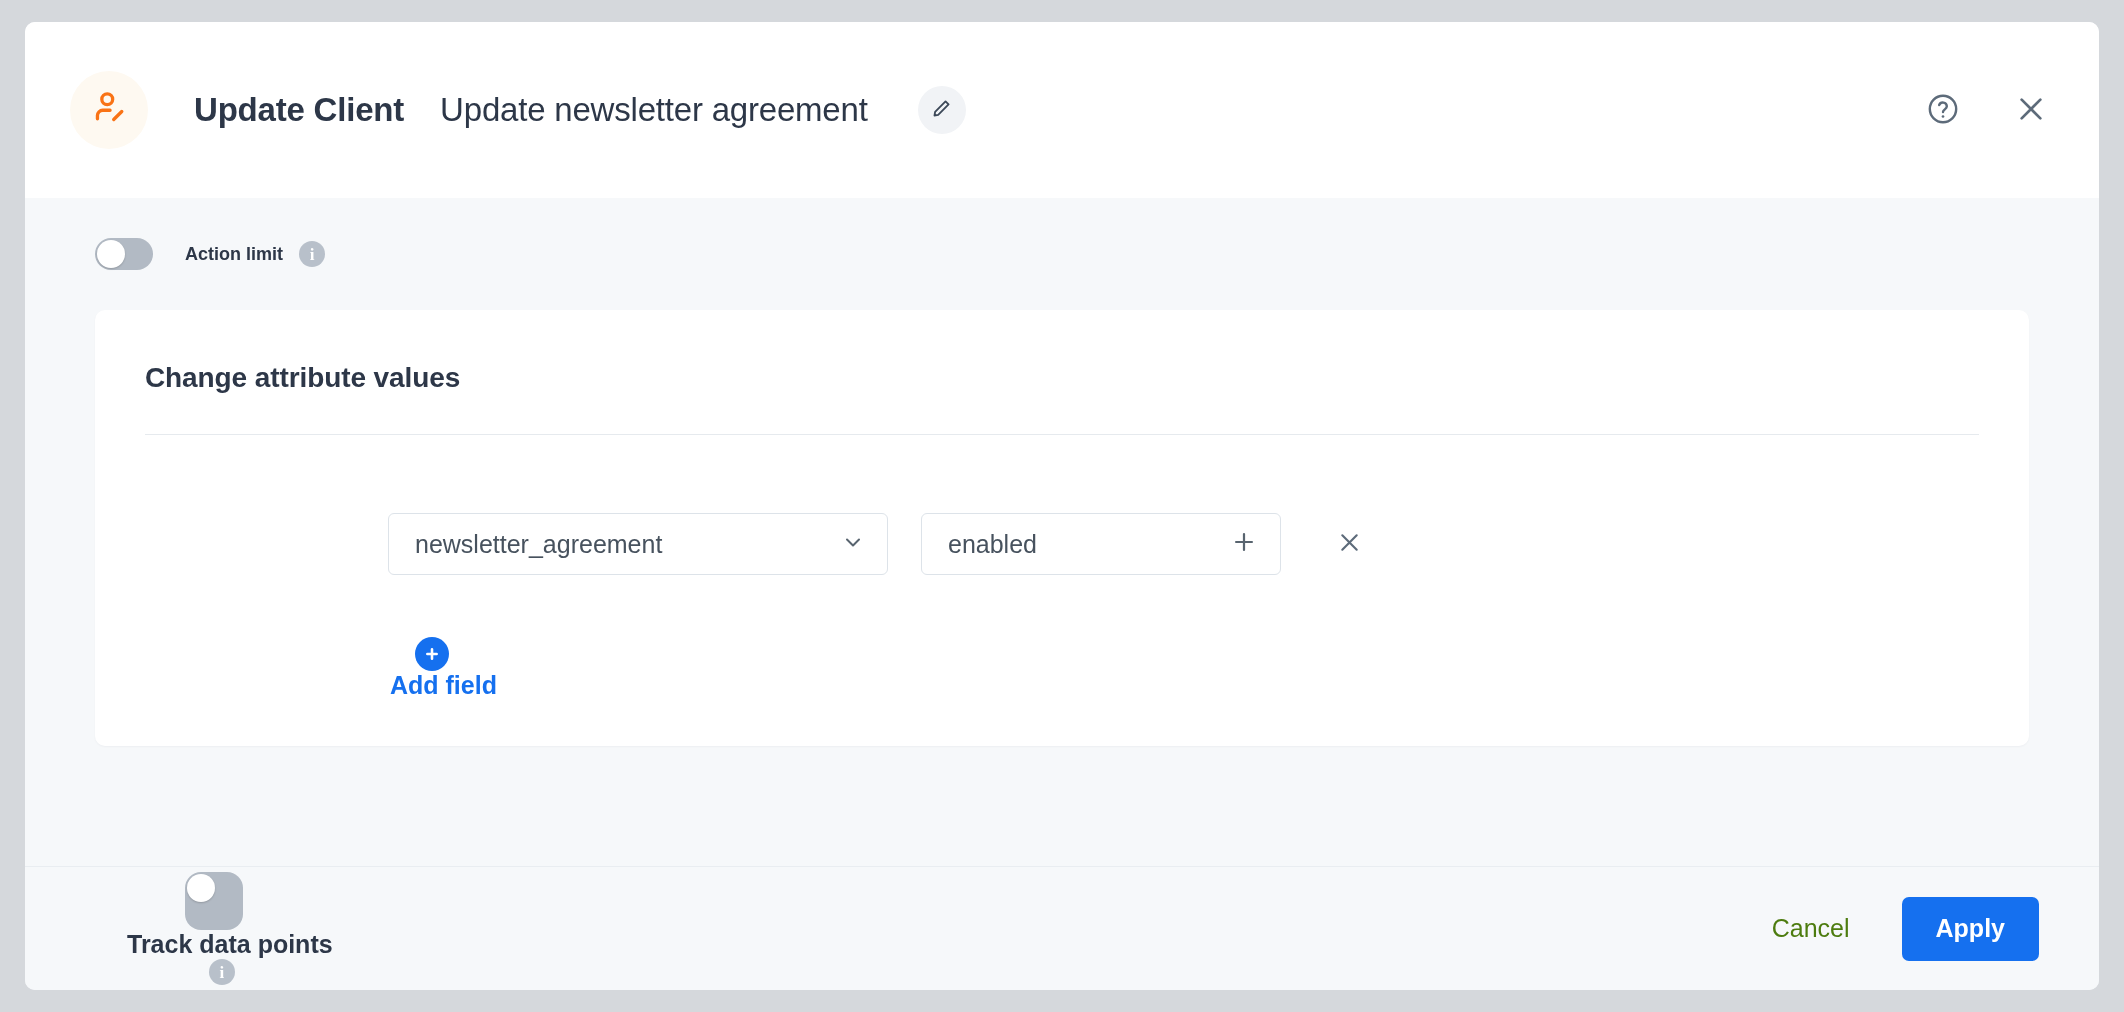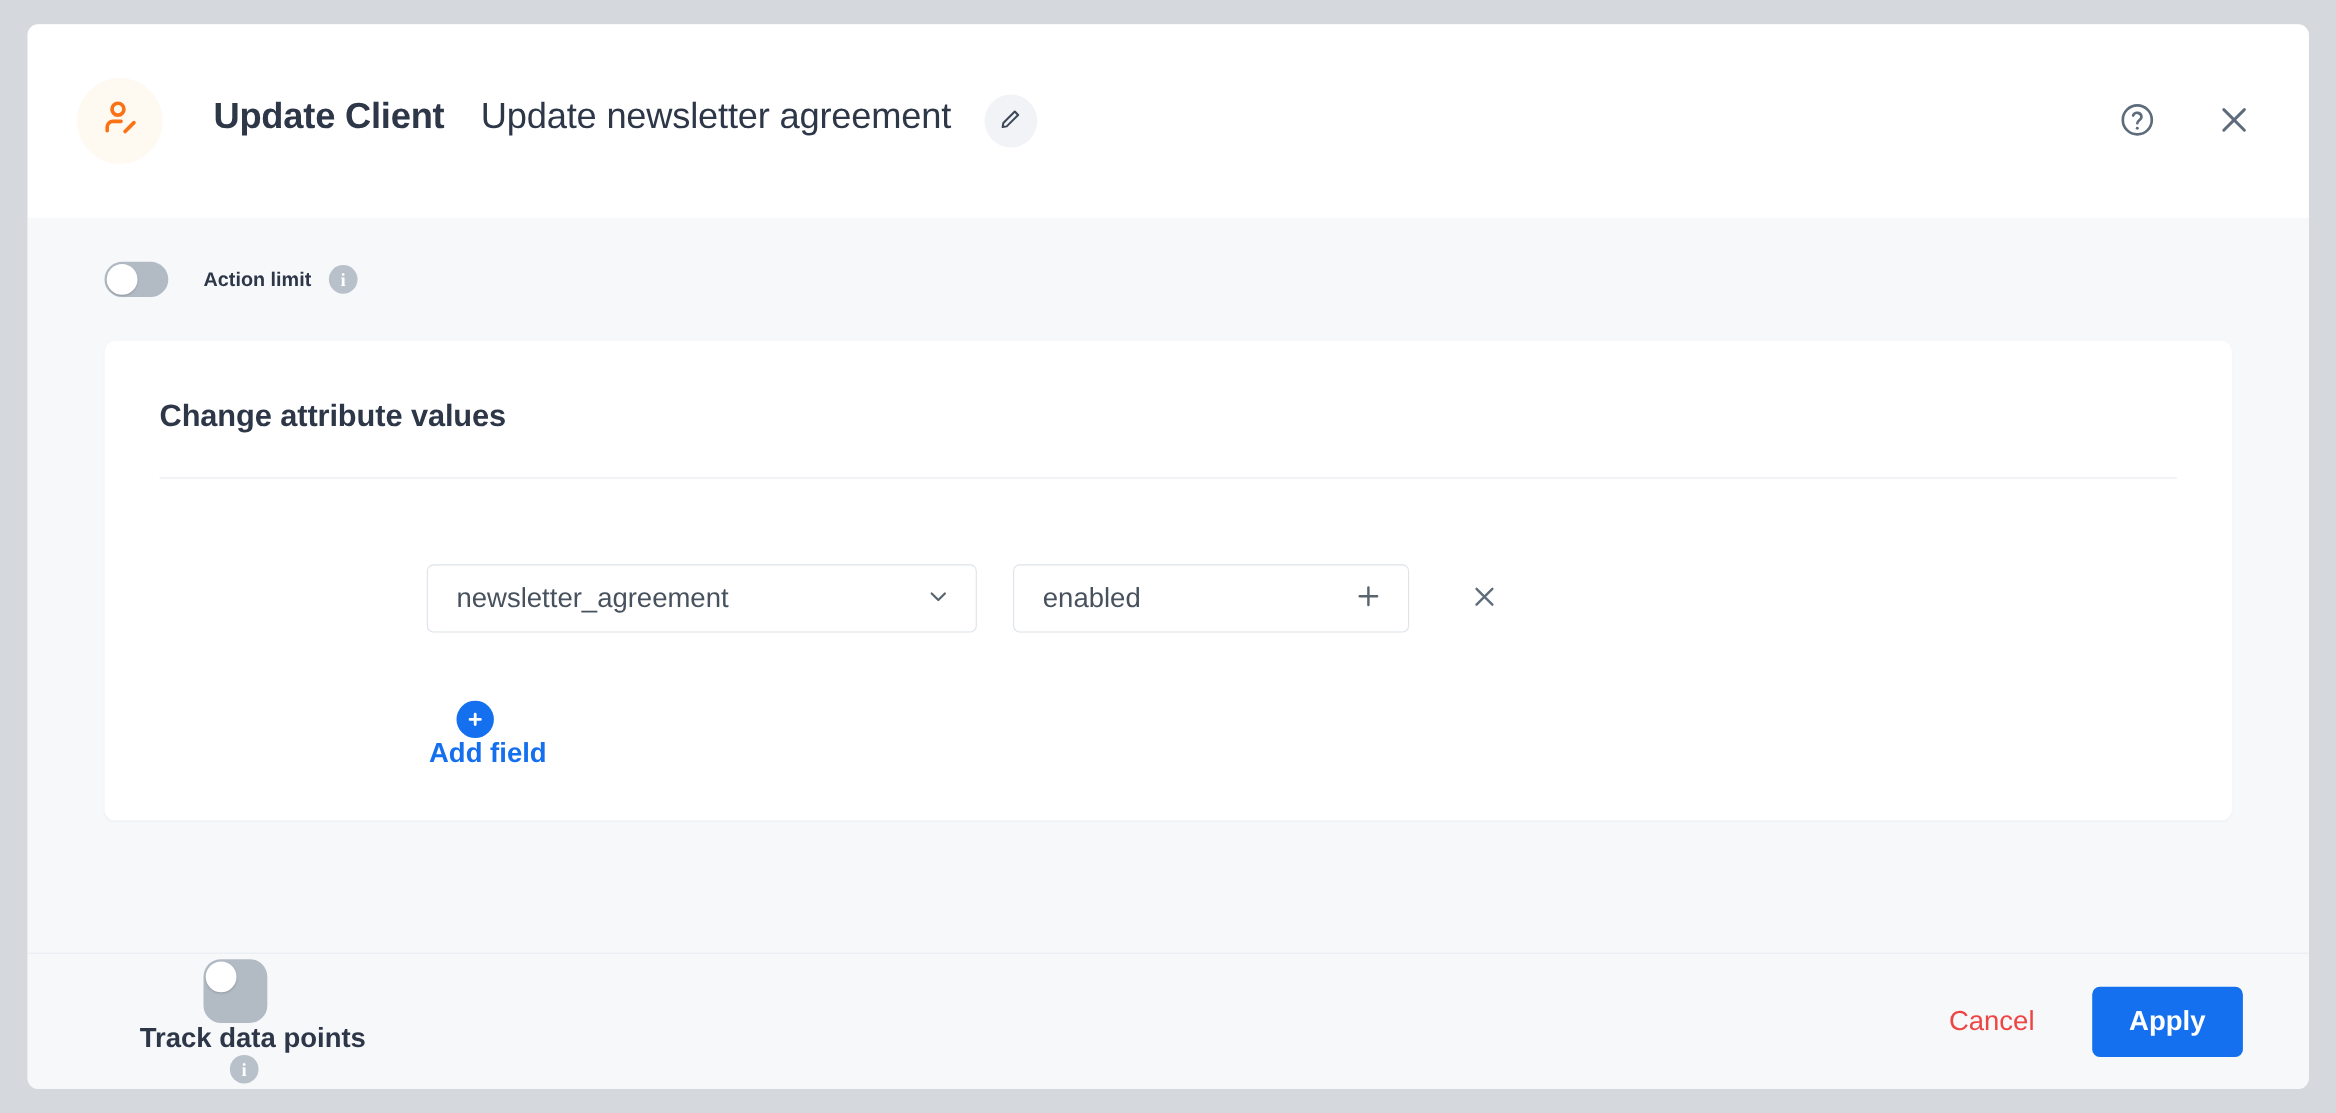--- a/index.html
+++ b/index.html
@@ -47,40 +47,41 @@
     border-radius: 50%;
     background: #fef9f1;
     display: flex;
     align-items: center;
     justify-content: center;
     flex: 0 0 78px;
   }
 
   .header-titles {
     display: flex;
-    align-items: flex-start;
+    align-items: center;
     margin-left: 46px;
     min-width: 0;
+    gap: 20px;
   }
 
   .title-primary {
     font-size: 33px;
     font-weight: bold;
     color: #2d3748;
     letter-spacing: -0.2px;
     white-space: nowrap;
   }
 
   .title-secondary {
     font-size: 33px;
     font-weight: normal;
     color: #2d3748;
     letter-spacing: -0.2px;
     white-space: nowrap;
-    margin-left: 33px;
+    margin-left: 16px;
   }
 
   .edit-name-button {
     width: 48px;
     height: 48px;
     border-radius: 50%;
     background: #f1f3f6;
     border: none;
     margin-left: 30px;
     display: flex;
@@ -299,21 +300,21 @@
     display: flex;
     align-items: center;
     gap: 46px;
   }
 
   .btn-cancel {
     background: none;
     border: none;
     font-family: "Liberation Sans", sans-serif;
     font-size: 25px;
-    color: #ef4444;
+    color: #4d7c0f;
     cursor: pointer;
     padding: 10px 6px;
   }
 
   .btn-apply {
     background: #1570ef;
     border: none;
     border-radius: 7px;
     font-family: "Liberation Sans", sans-serif;
     font-size: 25px;

